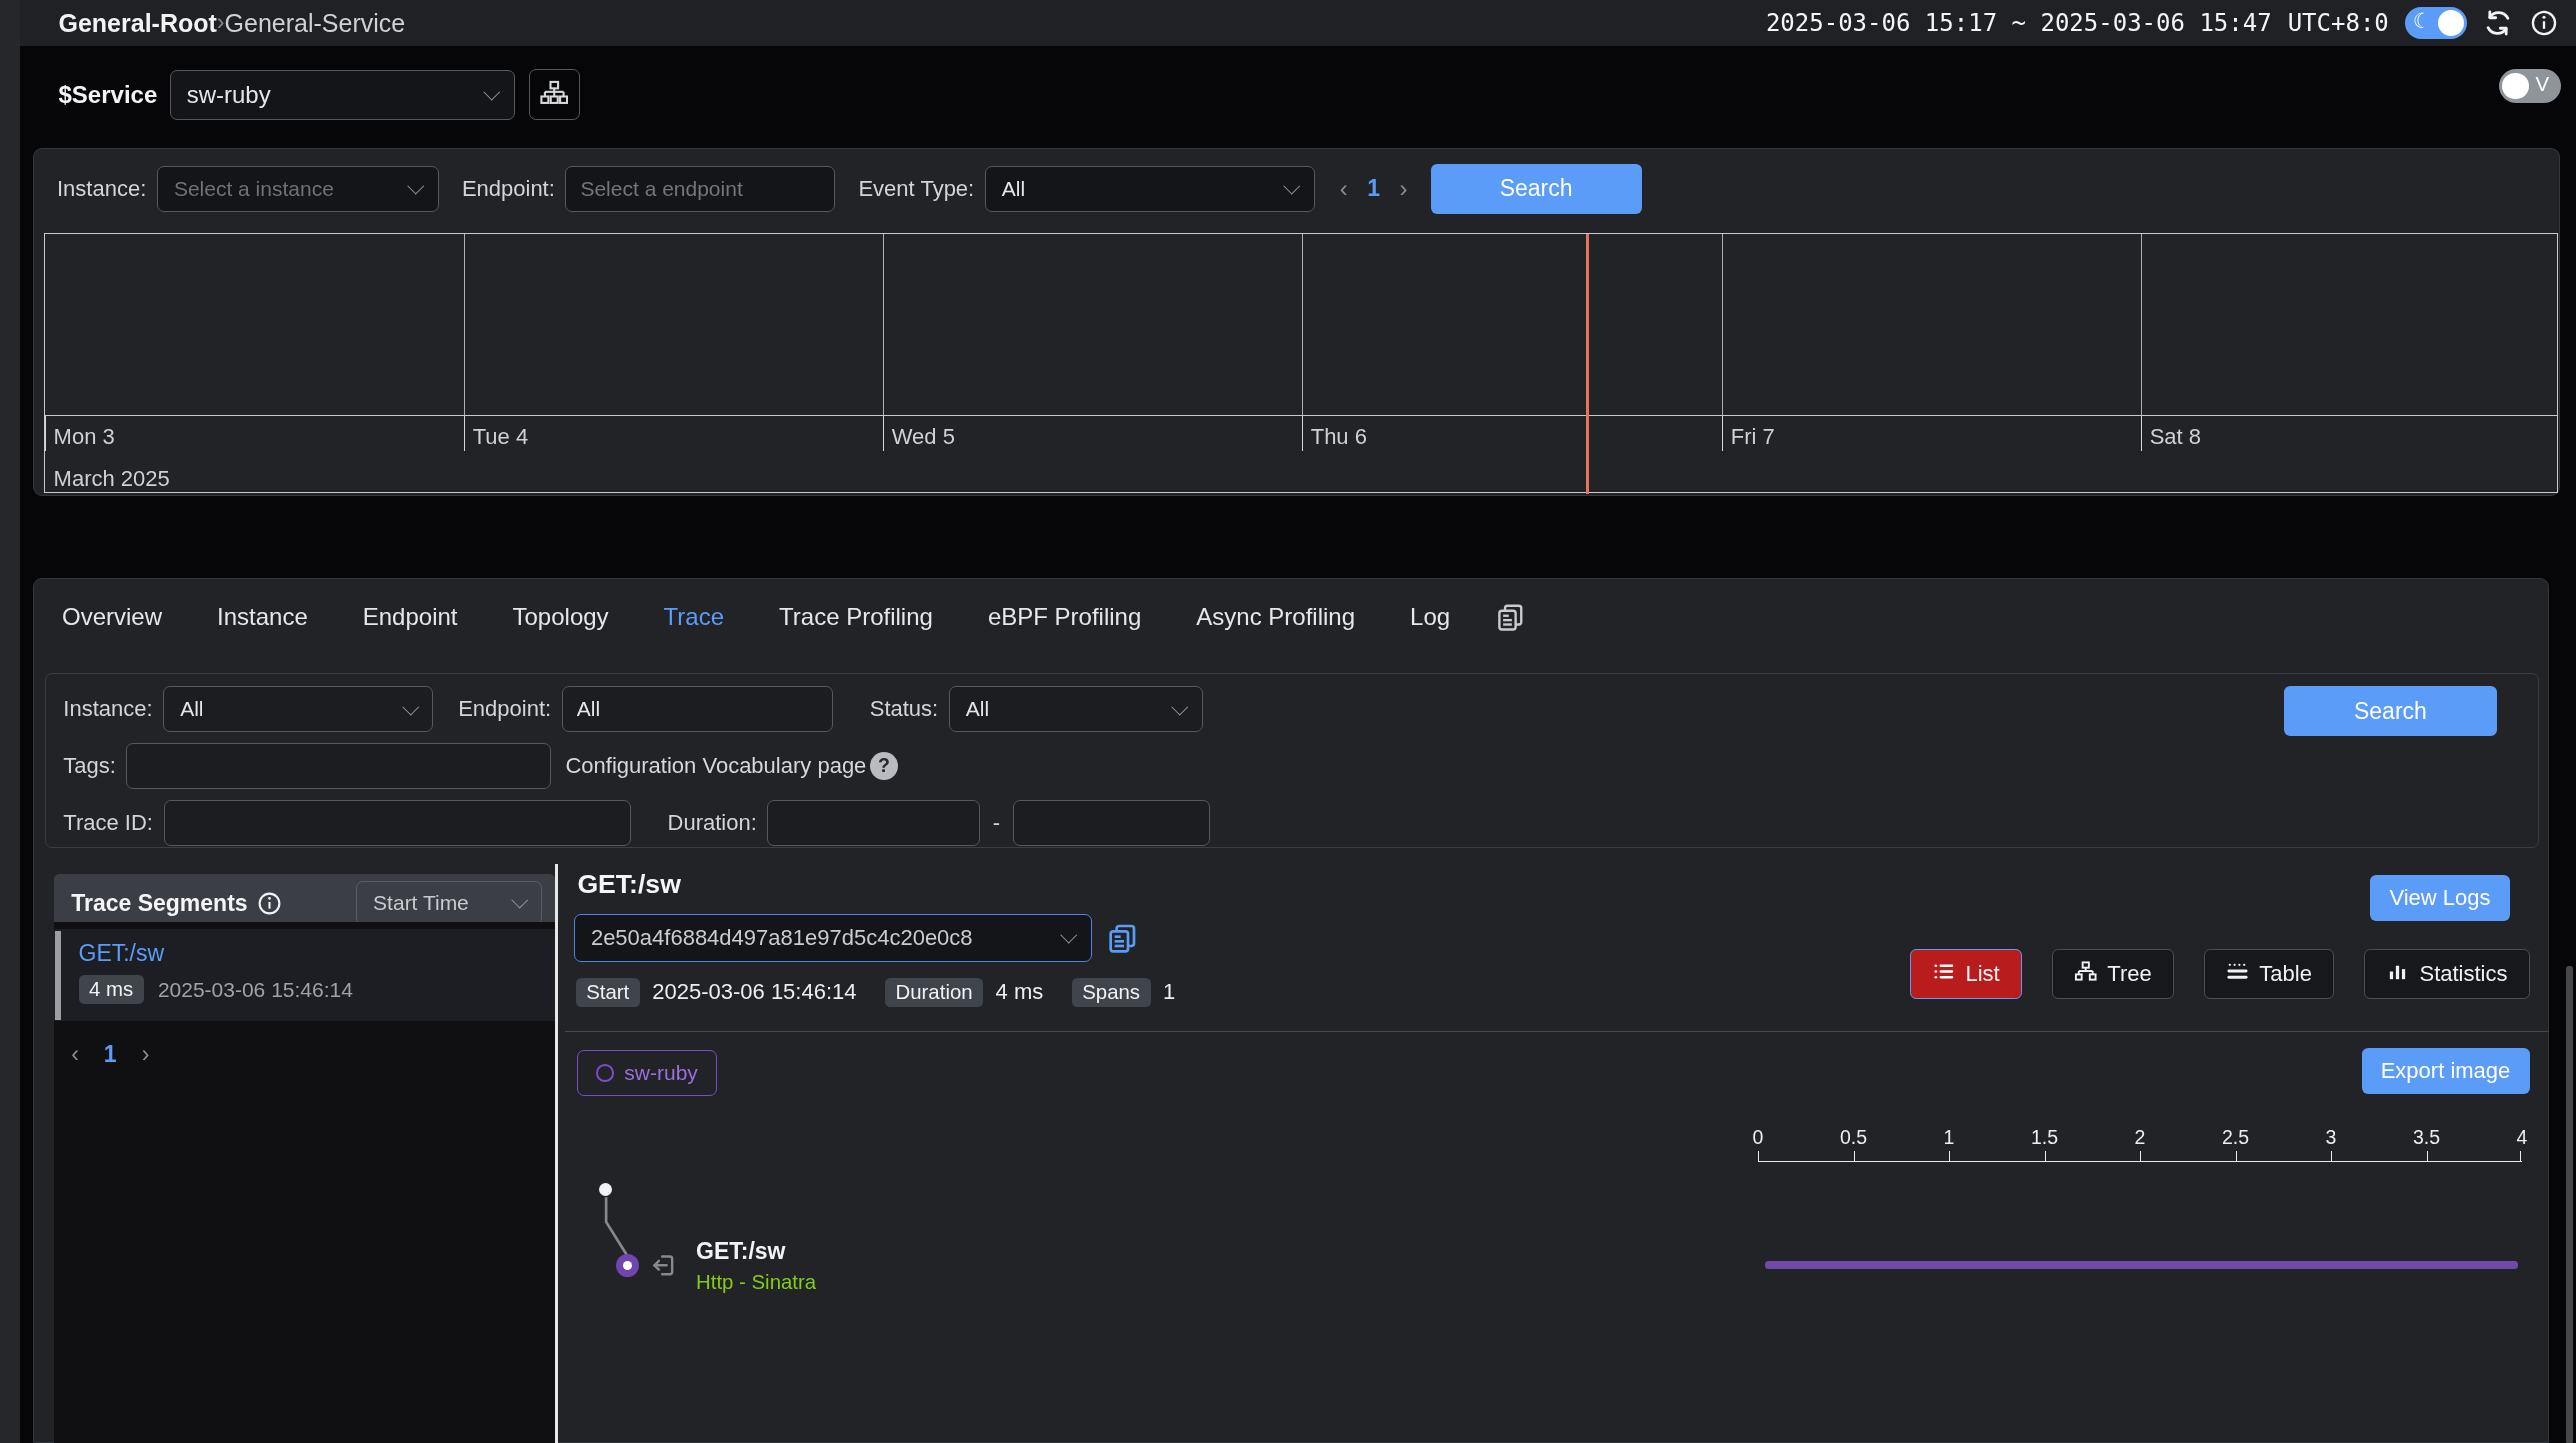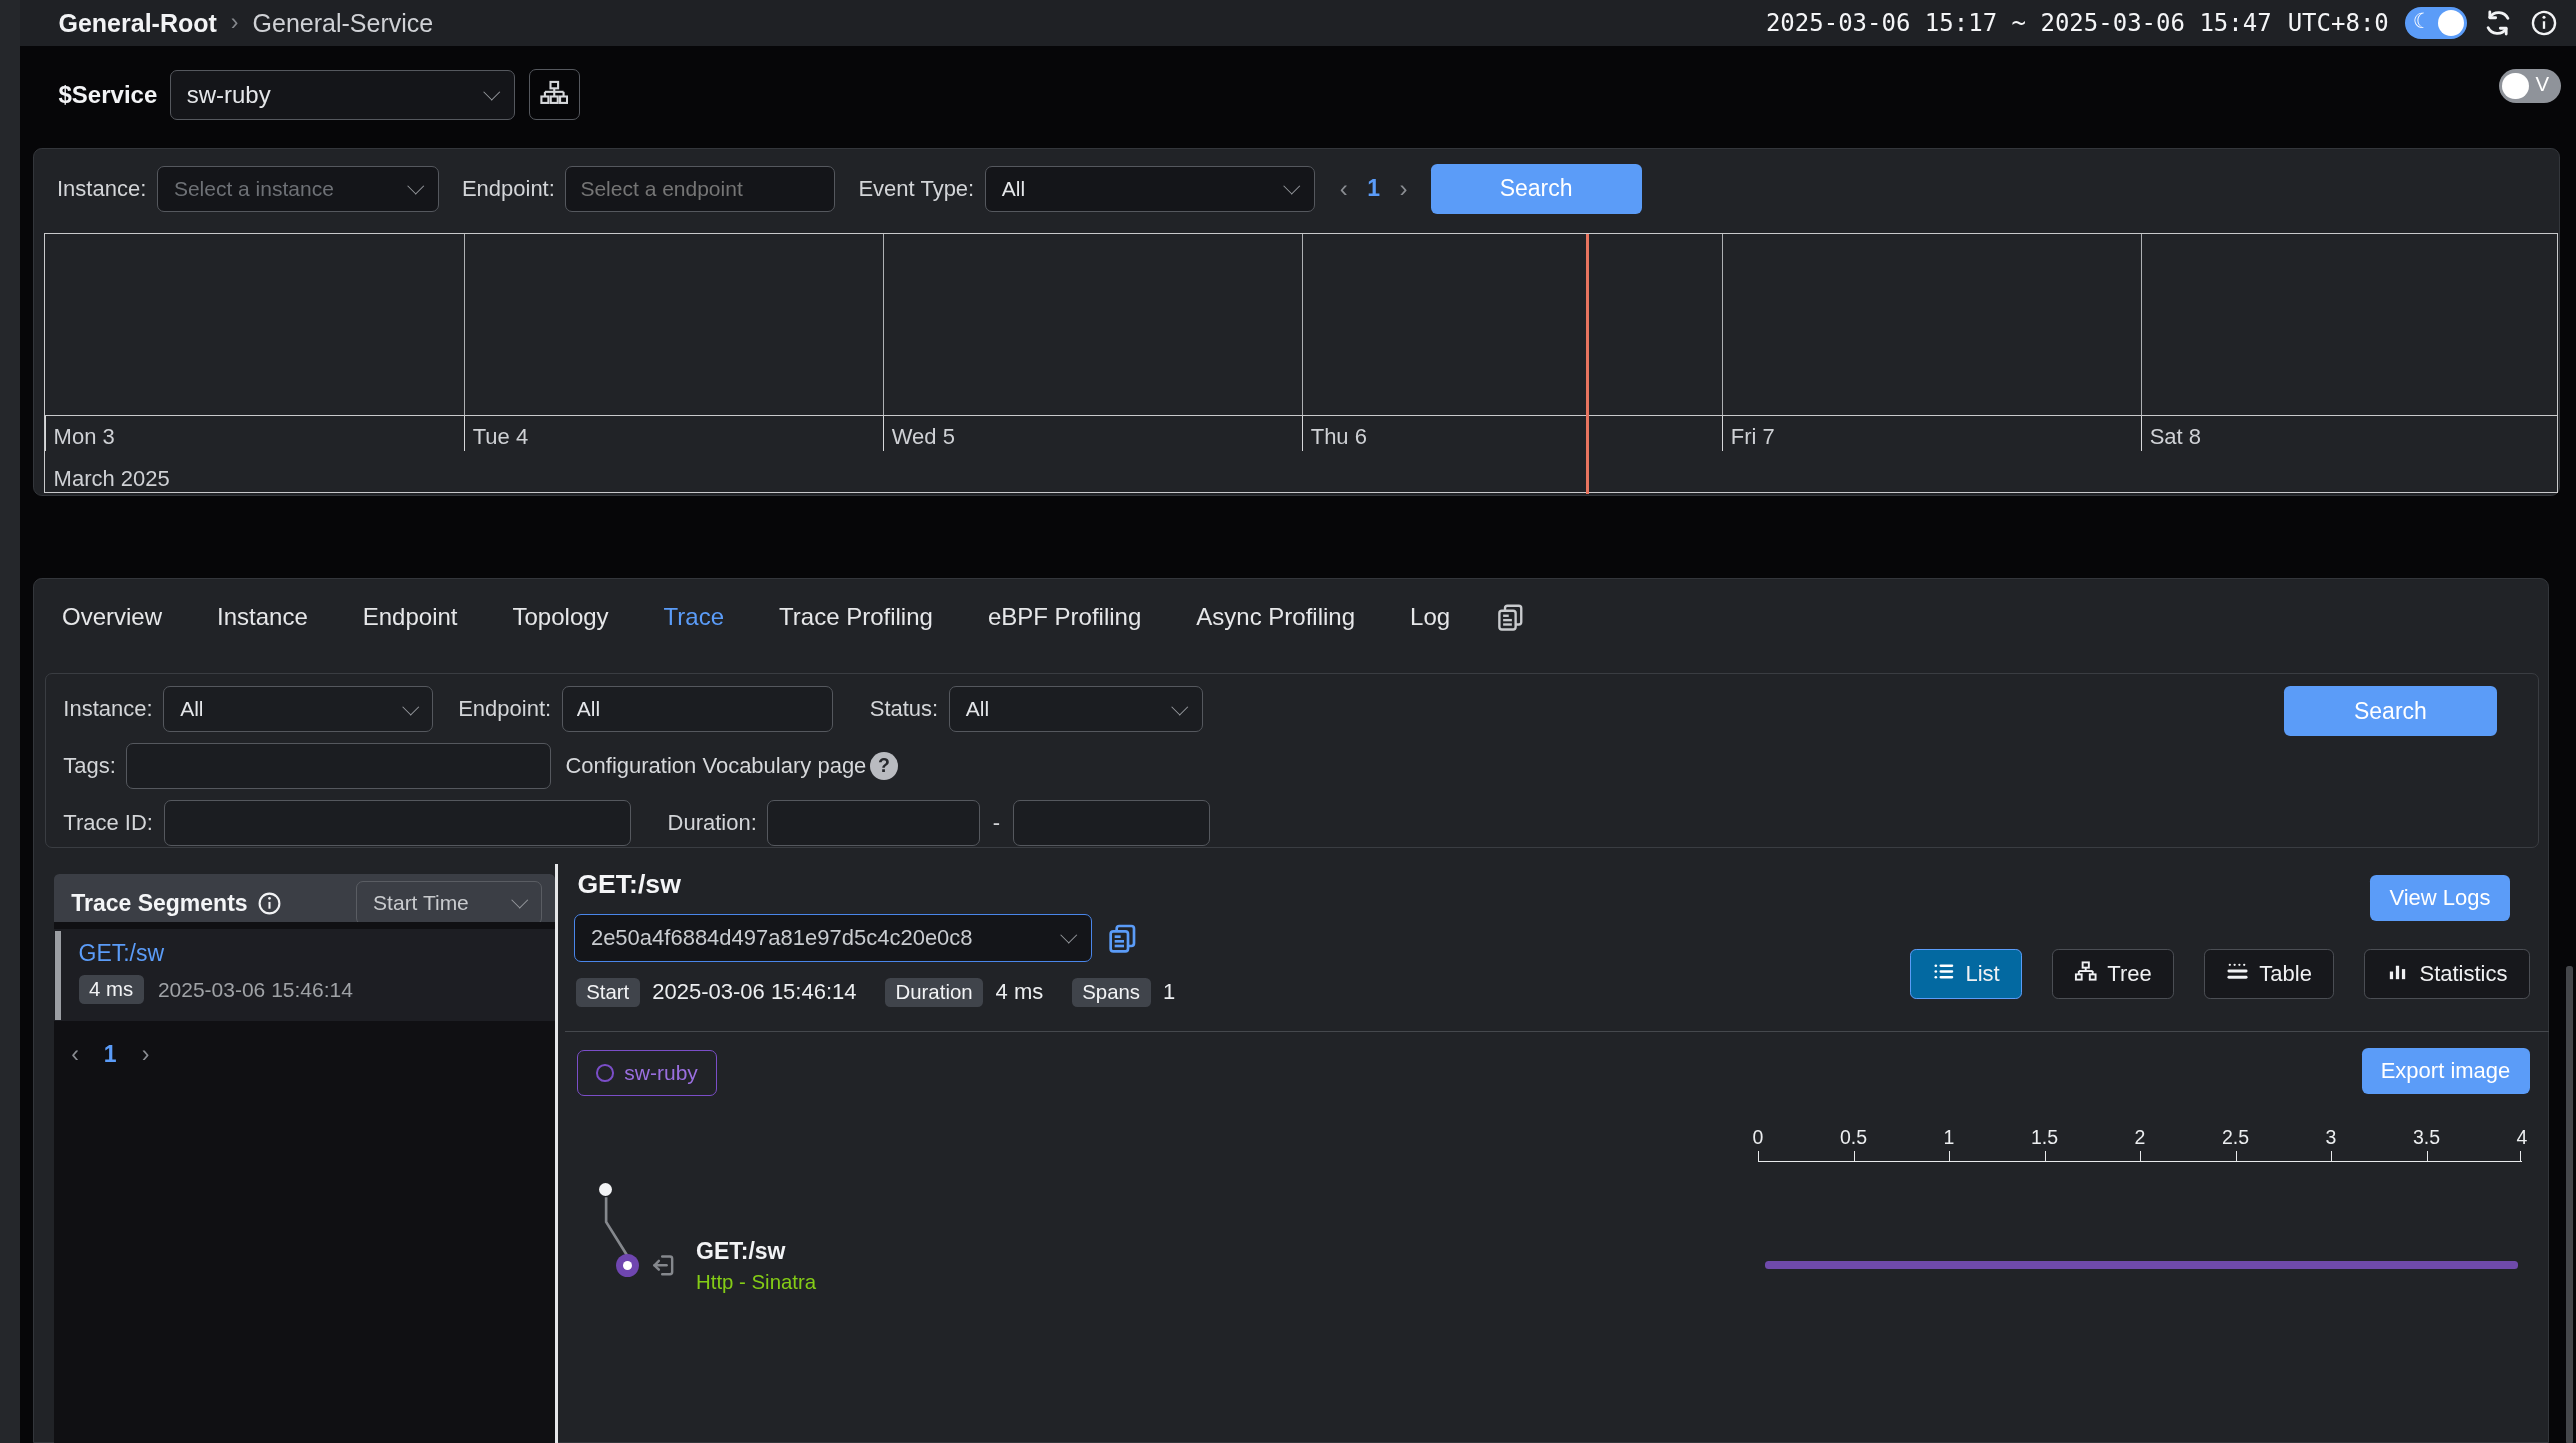--- a/index.html
+++ b/index.html
@@ -6,21 +6,21 @@
   html,body { background:#060608; }
   body { font-family:"Liberation Sans", sans-serif; color:#eceef0; }
   #app { position:relative; width:2576px; height:1444px; overflow:hidden; background:#060608; }
 
   
   .side-rail { position:absolute; left:0; top:0; width:19.5px; height:1444px; background:#25272b; }
 
   
   .top-header { position:absolute; left:19.5px; top:0; width:2557px; height:46px; background:#1f2125;
     display:flex; align-items:center; justify-content:space-between; padding:0 17.7px 0 39px; }
-  .crumbs { display:flex; align-items:flex-start; gap:14px; font-size:25px; }
+  .crumbs { display:flex; align-items:flex-start; font-size:25px; }
   .crumb-root { font-weight:bold; color:#f2f3f5; }
   .crumb-sep { color:#84878c; font-size:23px; }
   .crumb-cur { color:#cfd1d5; }
   .header-right { display:flex; align-items:center; gap:16px; }
   .time-range { font-family:"DejaVu Sans Mono", monospace; font-size:24px; color:#f4f5f7; }
   .tz { font-family:"DejaVu Sans Mono", monospace; font-size:24px; color:#f4f5f7; }
   .theme-toggle { position:relative; width:62px; height:32px; border-radius:16px; background:#5b9cf8; cursor:pointer; }
   .theme-toggle .moon { position:absolute; left:8px; top:1.8px; font-size:21px; color:#fff; }
   .theme-toggle .knob { position:absolute; right:2.7px; top:2.7px; width:26.6px; height:26.6px; border-radius:50%; background:#fff; }
   .hicon { width:30px; height:30px; display:inline-flex; align-items:center; justify-content:center; cursor:pointer; }
@@ -114,21 +114,21 @@
   .detail-title { font-size:26.6px; font-weight:bold; color:#f4f5f7; margin:5.3px 0 0 12.4px; }
   .trace-id-row { display:flex; align-items:center; margin:14px 0 0 8.9px; }
   .trace-id-select { width:518px; height:48px; border:1.8px solid #4a86ea; font-size:22px; color:#c9ccd0; }
   .copy-icon-btn { margin-left:14px; cursor:pointer; display:inline-flex; }
   .meta-row { display:flex; align-items:center; gap:12.4px; margin:16px 0 0 10.6px; font-size:22px; }
   .meta-val { color:#eceef0; margin-right:16px; }
   .view-logs { position:absolute; right:39px; top:10.6px; width:140px; height:46px; font-size:22px; }
   .modes { position:absolute; right:19.5px; top:85px; display:flex; gap:30px; }
   .mode-btn { height:50px; padding:0 21px; border:1.8px solid #4b4e54; border-radius:6.2px; background:#17181c;
     color:#f0f1f3; display:flex; align-items:center; gap:10.6px; font-size:22px; cursor:pointer; }
-  .mode-btn.active { background:#0369a1; border-color:#5b9cf8;gap:10px; }
+  .mode-btn.active { background:#b91c1c; border-color:#5b9cf8;gap:10px; }
   .detail-divider { position:absolute; left:0; top:167px; width:1984px; border-top:1.8px solid #45484d; }
   .legend-chip { position:absolute; left:12.4px; top:186px; height:46px; border:1.8px solid #7b4ec8; border-radius:7px;
     display:flex; align-items:center; gap:10.6px; padding:0 17.7px; cursor:pointer; }
   .legend-circle { width:17.7px; height:17.7px; border:2.7px solid #7b4ec8; border-radius:50%; }
   .legend-label { color:#9a6fe0; font-size:21px; }
   .export-btn { position:absolute; right:19.5px; top:184px; width:168px; height:46px; font-size:22px; }
 
   
   .ruler { position:absolute; left:1193px; top:262px; width:764px; height:37px; }
   .ruler-label { position:absolute; top:0; transform:translateX(-50%); font-size:19.5px; color:#eceef0; }

